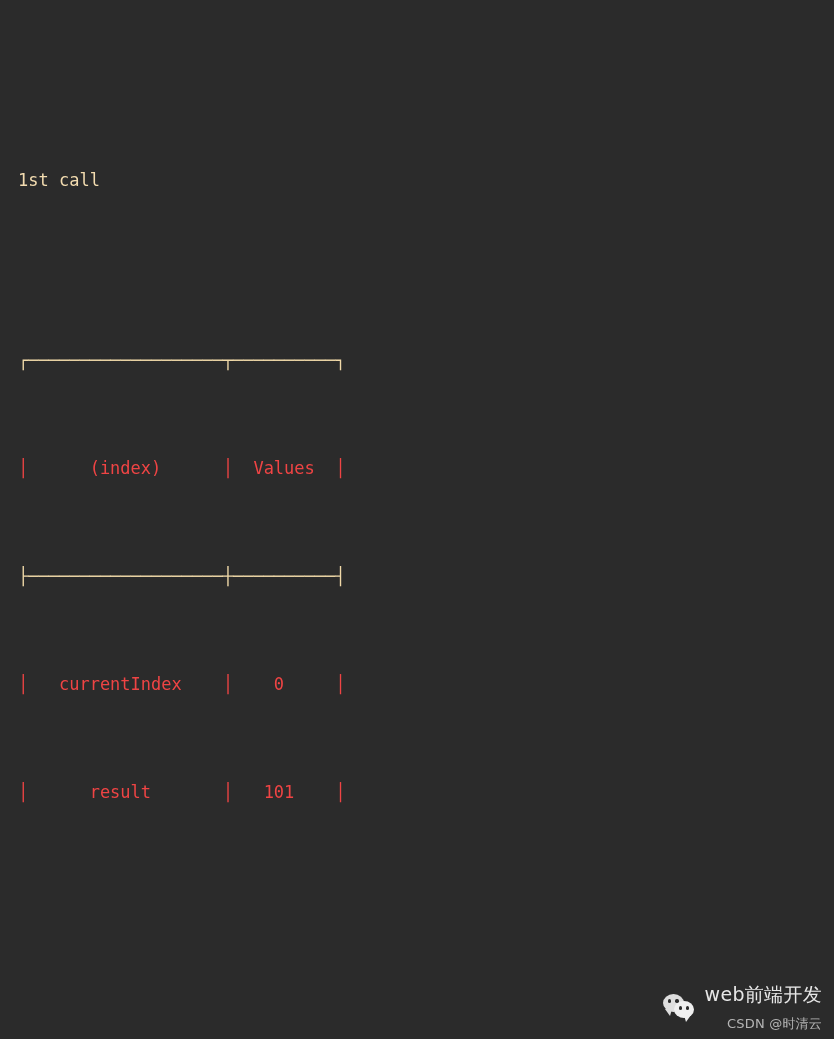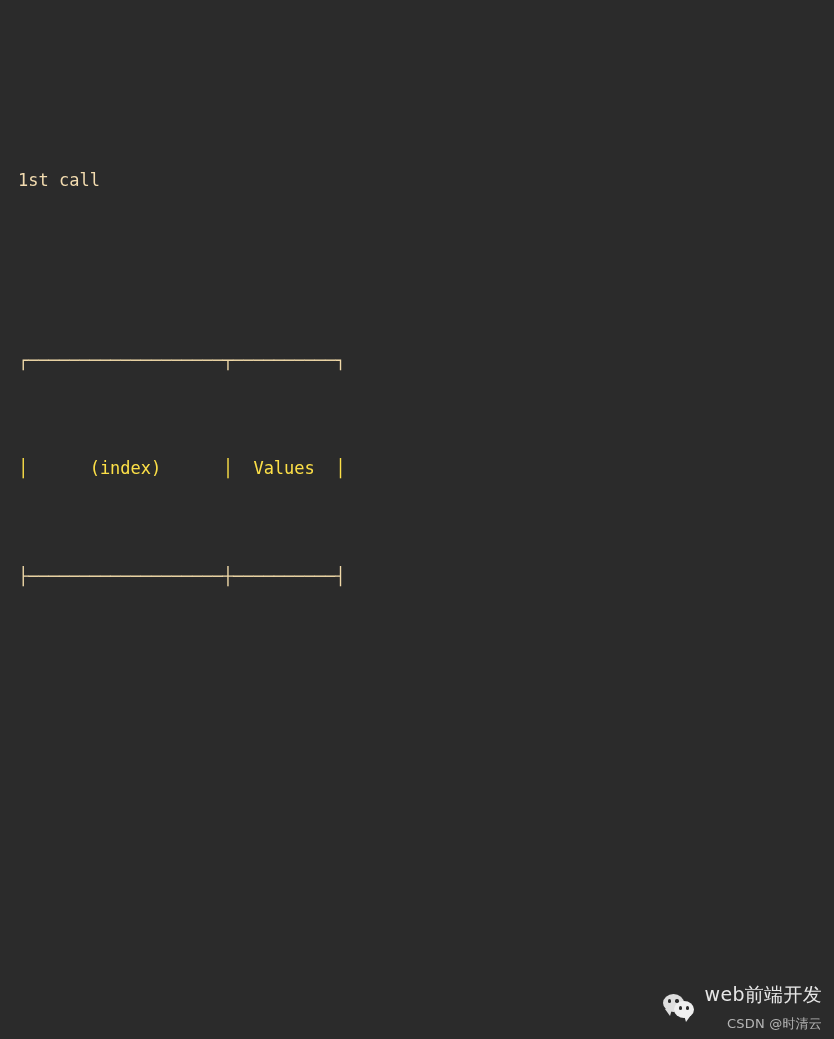--- a/index.html
+++ b/index.html
@@ -43,21 +43,21 @@
     display: block;
     margin: 0;
     padding: 0;
   }
 
   .trow {
     display: block;
     height: 36px;
     line-height: 36px;
     white-space: pre;
-    color: #fde047;
+    color: #ef4444;
     font-size: 17px;
   }
 
   .trow.border {
     color: #f0d9a8;
   }
 
   
   .watermark {
     position: absolute;
@@ -142,20 +142,22 @@
 <body>
 
 <div class="console">
 
   
   <span class="log-line">1st call</span>
   <div class="table-block">
     <span class="trow border">┌───────────────────┬──────────┐</span>
     <span class="trow">│      (index)      │  Values  │</span>
     <span class="trow border">├───────────────────┼──────────┤</span>
+    <span class="trow">│   currentIndex    │    0     │</span>
+    <span class="trow">│      result       │   101    │</span>
     
   </div>
 
   
   
   
 
   
   
   

